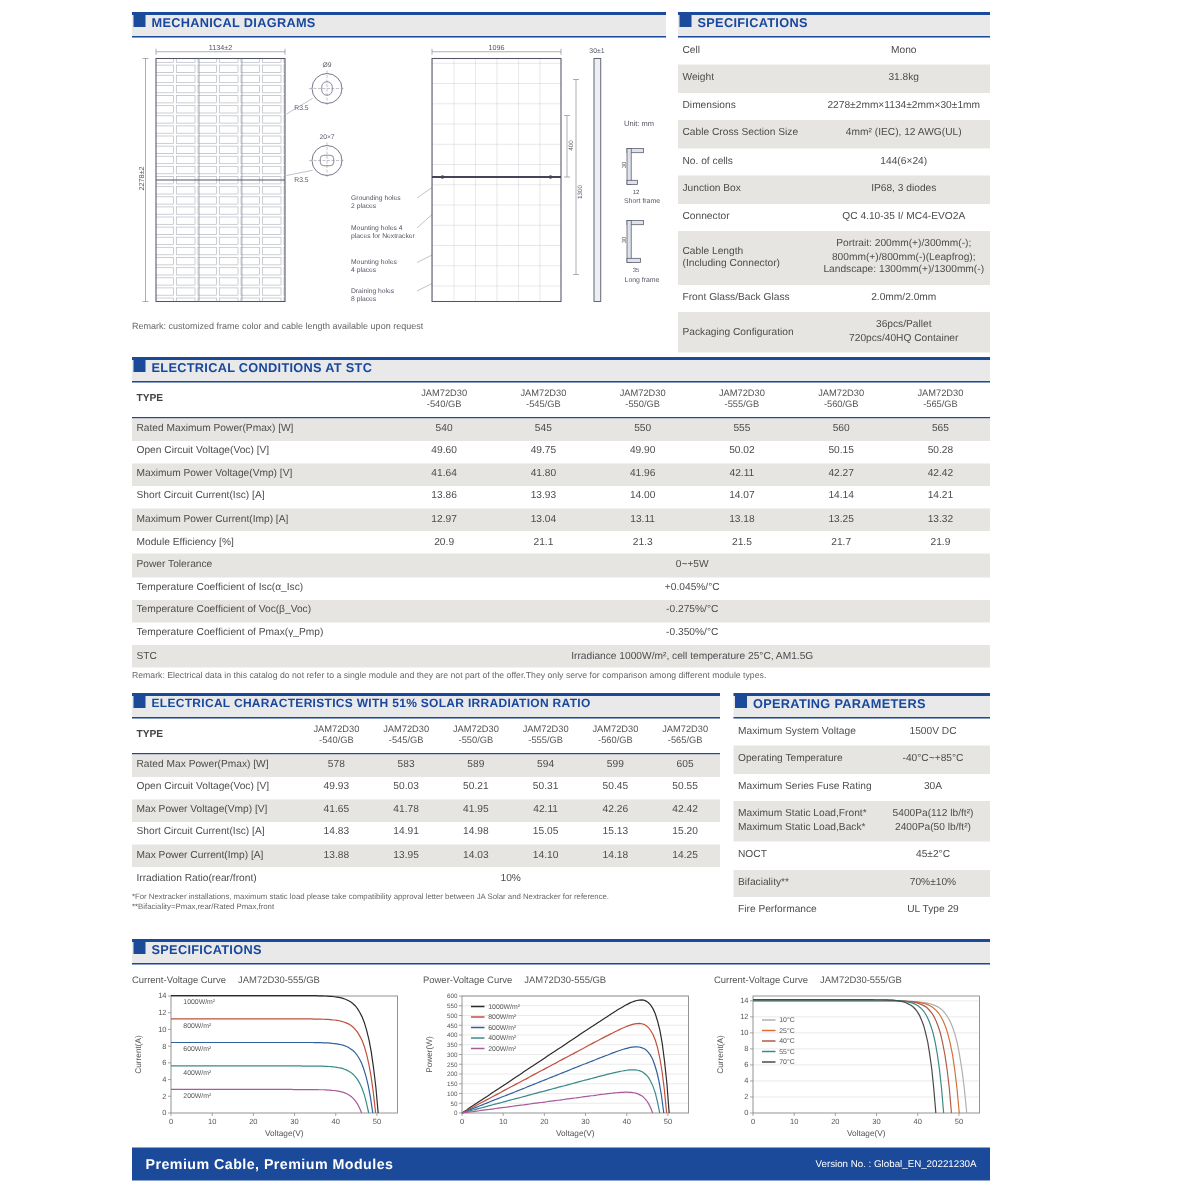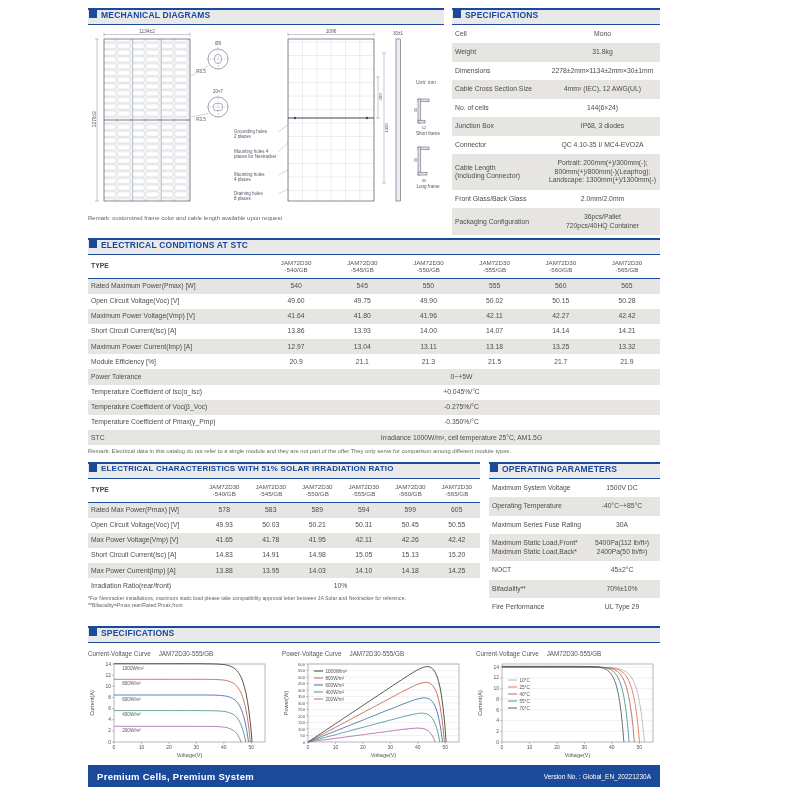--- a/index.html
+++ b/index.html
@@ -643,17 +643,17 @@
             <line x1="32" y1="42" x2="41" y2="42" stroke="#3a8a87" stroke-width="0.9"></line>
             <text x="43.5" y="43.6" font-size="4.6" fill="#555">55°C</text>
             <line x1="32" y1="49" x2="41" y2="49" stroke="#4a4a4a" stroke-width="0.9"></line>
             <text x="43.5" y="50.6" font-size="4.6" fill="#555">70°C</text>
           </svg>
       </div>
     </div>
   </div>
 
   <div class="footer">
-    <span class="footer-left">Premium Cells, Premium System</span>
+    <span class="footer-left">Premium Cable, Premium Modules</span>
     <span class="footer-right">Version No. : Global_EN_20221230A</span>
   </div>
 
 </div>
 
 </body></html>

